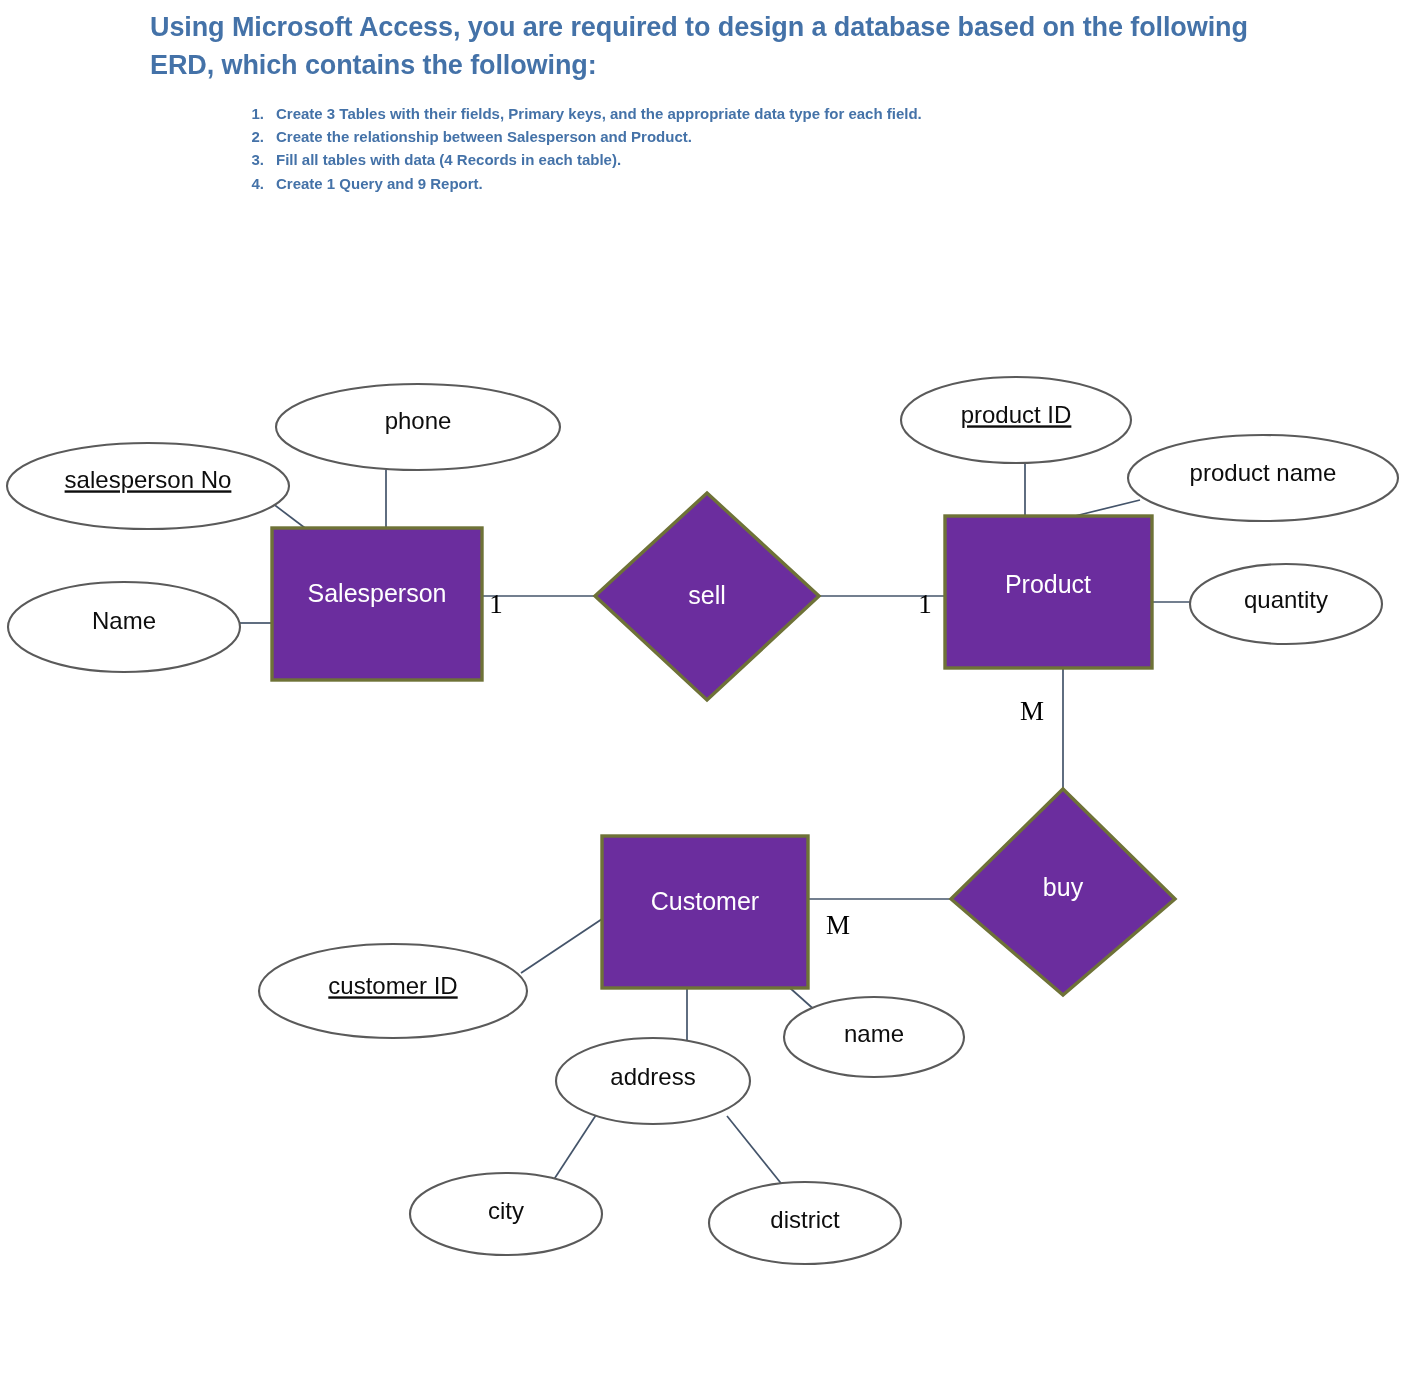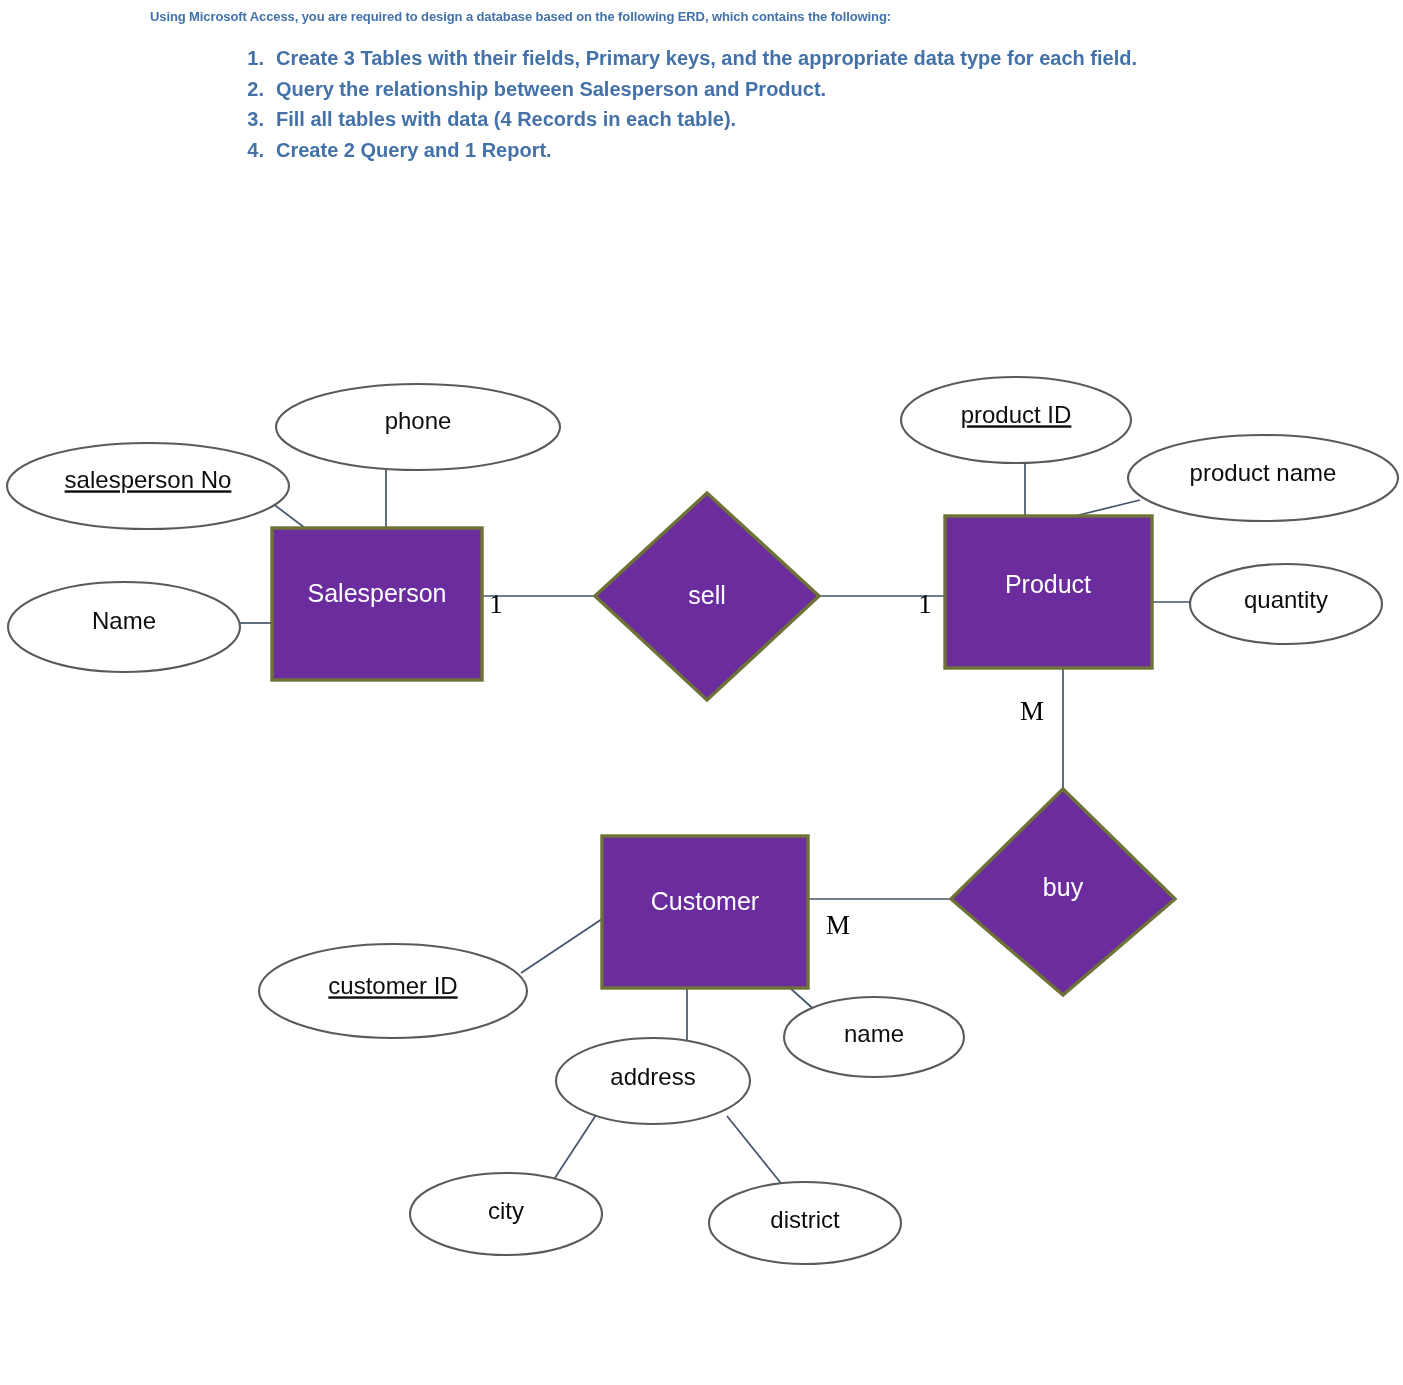--- a/index.html
+++ b/index.html
@@ -18,33 +18,33 @@
   
   #instructions {
     position: absolute;
     left: 150px;
     top: 8px;
     width: 1120px;
     color: #4472A8;
     font-weight: bold;
   }
   #intro-text {
-    font-size: 13px;
+    font-size: 27px;
     line-height: 1.42;
     margin: 0 0 0 0;
     letter-spacing: -0.1px;
   }
   #task-list {
     margin: 18px 0 0 0;
     padding: 0 0 0 88px;
     list-style: none;
     counter-reset: tasknum;
   }
   #task-list li {
-    font-size: 20px;
+    font-size: 15px;
     line-height: 1.42;
     margin-bottom: 2px;
     position: relative;
     padding-left: 38px;
     counter-increment: tasknum;
   }
   #task-list li::before {
     content: counter(tasknum) ".";
     position: absolute;
     left: 0;
@@ -106,23 +106,23 @@
     dominant-baseline: middle;
   }
 </style>
 </head>
 <body>
 
 <div id="instructions">
   <p id="intro-text">Using Microsoft Access, you are required to design a database based on the following ERD, which contains the following:</p>
   <ol id="task-list">
     <li>Create 3 Tables with their fields, Primary keys, and the appropriate data type for each field.</li>
-    <li>Query the relationship between Salesperson and Product.</li>
+    <li>Create the relationship between Salesperson and Product.</li>
     <li>Fill all tables with data (4 Records in each table).</li>
-    <li>Create 2 Query and 1 Report.</li>
+    <li>Create 1 Query and 9 Report.</li>
   </ol>
 </div>
 
 <div id="erd">
   <svg viewBox="0 0 1403 1385" xmlns="http://www.w3.org/2000/svg">
 
     <g>
       <line class="erd-line" x1="268" y1="500" x2="305" y2="528"></line>
       <line class="erd-line" x1="386" y1="470" x2="386" y2="528"></line>
       <line class="erd-line" x1="240" y1="623" x2="272" y2="623"></line>

